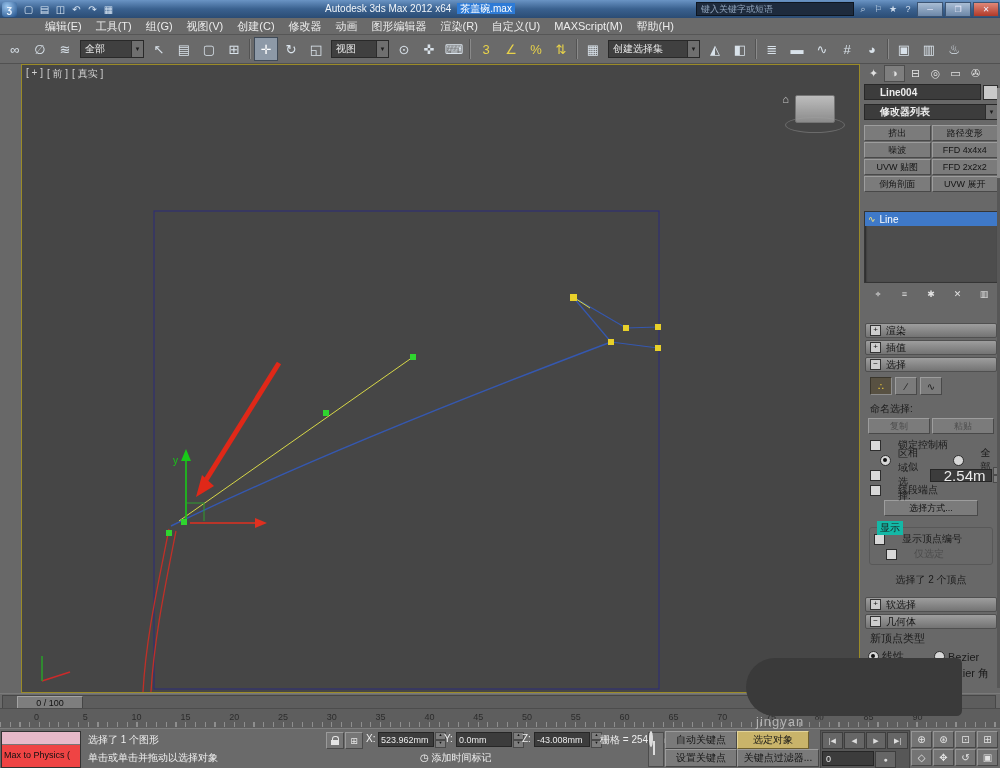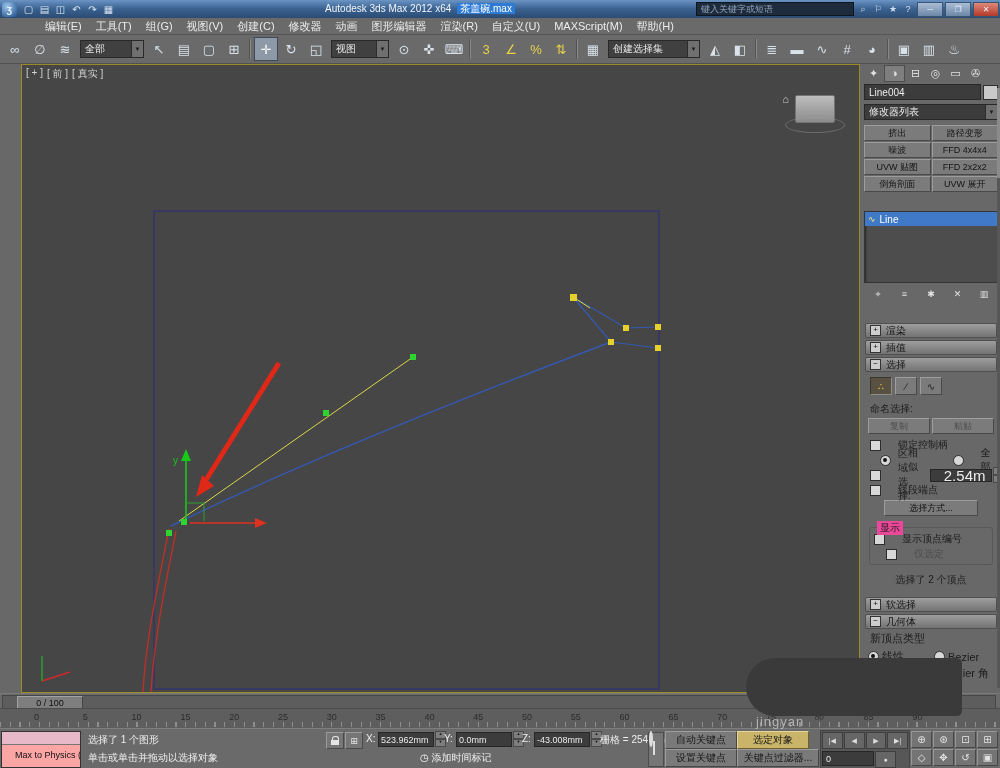--- a/index.html
+++ b/index.html
@@ -46,21 +46,21 @@
   .vcube-home{position:absolute;right:70px;top:28px;color:#c5c5c5;font-size:11px;z-index:4;}
   .vcube-ring{position:absolute;right:14px;top:52px;width:58px;height:14px;border:1px solid #9a9a9a;
     border-radius:50%;opacity:.45;z-index:3;}
   
   .cmdpanel{position:absolute;left:862px;top:64px;width:138px;height:629px;background:#686868;box-sizing:border-box;
     padding:1px 2px;color:#1b1b1b;}
   .cp-tabs{display:flex;align-items:center;gap:1px;height:16px;margin-bottom:3px;}
   .cptab{width:19px;height:15px;display:grid;place-items:center;font-size:11px;color:#e0e0e0;}
   .cptab.active{background:#7e7e7e;border:1px solid #4d4d4d;}
   .dfield{background:#3c3c3c;border:1px solid #282828;color:#ececec;font-size:10px;height:14px;
-    display:flex;align-items:center;padding:0 4px;}
+    display:flex;align-items:center;padding:0 15px;font-weight:bold;}
   .cp-namerow{display:flex;gap:2px;align-items:center;margin-bottom:4px;}
   .cp-namerow .dfield{flex:1;}
   .swatch{width:13px;height:13px;background:#c9c9c9;border:1px solid #2e2e2e;}
   .cp-modlist{display:flex;align-items:center;justify-content:space-between;margin-bottom:5px;}
   .cp-modlist .dfield{flex:1;justify-content:space-between;padding-right:0;}
   .cp-modgrid{display:grid;grid-template-columns:1fr 1fr;gap:1px;margin-bottom:19px;}
   .cbtn{background:#7b7b7b;border:1px solid;border-color:#9d9d9d #494949 #494949 #9d9d9d;color:#141414;
     font-size:9px;height:14px;display:flex;align-items:center;justify-content:center;white-space:nowrap;overflow:hidden;}
   .stack{height:70px;margin:1px 0 4px 0;background:#4d4d4d;border:1px solid #353535;
     box-shadow:inset 1px 1px 2px #262626;overflow:hidden;}
@@ -87,21 +87,21 @@
   .rad.on:after{content:"";position:absolute;left:2px;top:2px;width:4px;height:4px;border-radius:50%;background:#111;}
   .spinwrap{display:flex;align-items:center;margin-left:2px;}
   .spinfield{width:34px;height:11px;background:#3c3c3c;border:1px solid #262626;color:#ececec;font-size:15px;
     display:flex;align-items:center;padding:0 13px;}
   .spinarr{display:flex;flex-direction:column;margin-left:1px;}
   .spinarr span{width:9px;height:6px;background:#7d7d7d;border:1px solid #4a4a4a;font-size:4px;line-height:4px;
     text-align:center;color:#161616;}
   .wbtnrow{padding:3px 20px;}
   .wbtnrow .cbtn{height:14px;}
   .groupbox{border:1px solid #585858;border-radius:3px;margin:8px 5px 3px 5px;padding:3px 2px 3px 2px;position:relative;}
-  .gtitle{position:absolute;top:-7px;left:7px;background:#ec4899;padding:0 3px;font-size:10px;}
+  .gtitle{position:absolute;top:-7px;left:7px;background:#14b8a6;padding:0 3px;font-size:10px;}
   .selstatus{text-align:center;margin:8px 0 2px 0;}
   .georow{display:flex;gap:14px;padding:2px 4px 0 4px;}
   .georow .rr{display:flex;align-items:center;gap:3px;width:52px;}
   .breakrow{display:flex;justify-content:flex-end;padding:6px 4px 0 4px;}
   .breakrow .cbtn{width:62px;height:15px;}
   .cp-scroll{position:absolute;right:0;top:24px;width:3px;height:600px;background:#575757;}
   .cp-scroll i{position:absolute;left:0;top:0;width:3px;height:90px;background:#8b8b8b;}
   
   .trackrow{position:absolute;left:0;top:693px;width:1000px;height:15px;background:#6a6a6a;border-top:1px solid #7a7a7a;box-sizing:border-box;}
   .track{position:absolute;left:2px;top:1px;right:4px;height:12px;background:#5d5d5d;border:1px solid #474747;}
@@ -109,30 +109,30 @@
     border-color:#a3a3a3 #454545 #454545 #a3a3a3;color:#111;font-size:9px;display:grid;place-items:center;}
   .ruler{position:absolute;left:0;top:708px;width:1000px;height:20px;background:#5e5e5e;border-top:1px solid #4c4c4c;
     box-sizing:border-box;}
   .ruler:after{content:"";position:absolute;left:0;bottom:1px;width:100%;height:5px;
     background:repeating-linear-gradient(90deg,#8e8e8e 0 1px,transparent 1px 9.75px);}
   .rnum{position:absolute;top:3px;font-size:9px;color:#2c2c2c;}
   
   .statusbar{position:absolute;left:0;top:728px;width:1000px;height:40px;background:#6a6a6a;border-top:1px solid #7e7e7e;box-sizing:border-box;}
   .listener{position:absolute;left:1px;top:2px;width:78px;height:35px;border:1px solid #333;}
   .listener .pink{height:12px;background:#e8b9c9;border-bottom:1px solid #777;}
-  .listener .white{height:22px;background:#fca5a5;color:#111;font-size:9px;line-height:21px;padding-left:13px;
+  .listener .white{height:22px;background:#ef4444;color:#111;font-size:9px;line-height:21px;padding-left:2px;
     white-space:nowrap;overflow:hidden;}
   .sttext{position:absolute;color:#efefef;font-size:10px;white-space:nowrap;}
   .sbtn16{position:absolute;width:16px;height:15px;background:#767676;border:1px solid;
     border-color:#9a9a9a #4a4a4a #4a4a4a #9a9a9a;display:grid;place-items:center;color:#e6e6e6;font-size:9px;}
   .lockg{width:10px;height:10px;position:relative;}
   .lockg:before{content:"";position:absolute;left:2px;top:0;width:5px;height:4px;border:1px solid #e4e4e4;
     border-bottom:none;border-radius:3px 3px 0 0;}
   .lockg:after{content:"";position:absolute;left:1px;top:4px;width:8px;height:5px;background:#e4e4e4;}
-  .coordfield{position:absolute;height:15px;display:flex;align-items:flex-end;}
+  .coordfield{position:absolute;height:15px;display:flex;align-items:flex-start;}
   .coordfield .cval{width:50px;height:13px;background:#3c3c3c;border:1px solid #262626;color:#ececec;font-size:9px;
     display:flex;align-items:center;padding:0 2px;white-space:nowrap;overflow:hidden;}
   .coordfield .spinarr span{height:6px;}
   .skbtn{position:absolute;width:70px;height:16px;background:#7a7a7a;border:1px solid;
     border-color:#9d9d9d #474747 #474747 #9d9d9d;color:#161616;font-size:10px;display:grid;place-items:center;white-space:nowrap;}
   .skbtn.hl{background:#c9b46a;border-color:#e2d49a #6e5f2d #6e5f2d #e2d49a;}
   .bigkey{position:absolute;left:648px;top:3px;width:14px;height:33px;background:#767676;border:1px solid #4c4c4c;}
   .keyg{width:8px;height:8px;border:2px solid #ddd;border-radius:50%;margin:3px auto 0 auto;position:relative;}
   .keyg:after{content:"";position:absolute;left:2px;top:8px;width:2px;height:14px;background:#ddd;}
   .playarea{position:absolute;left:820px;top:1px;width:88px;height:37px;background:#575757;border:1px solid #444;}

